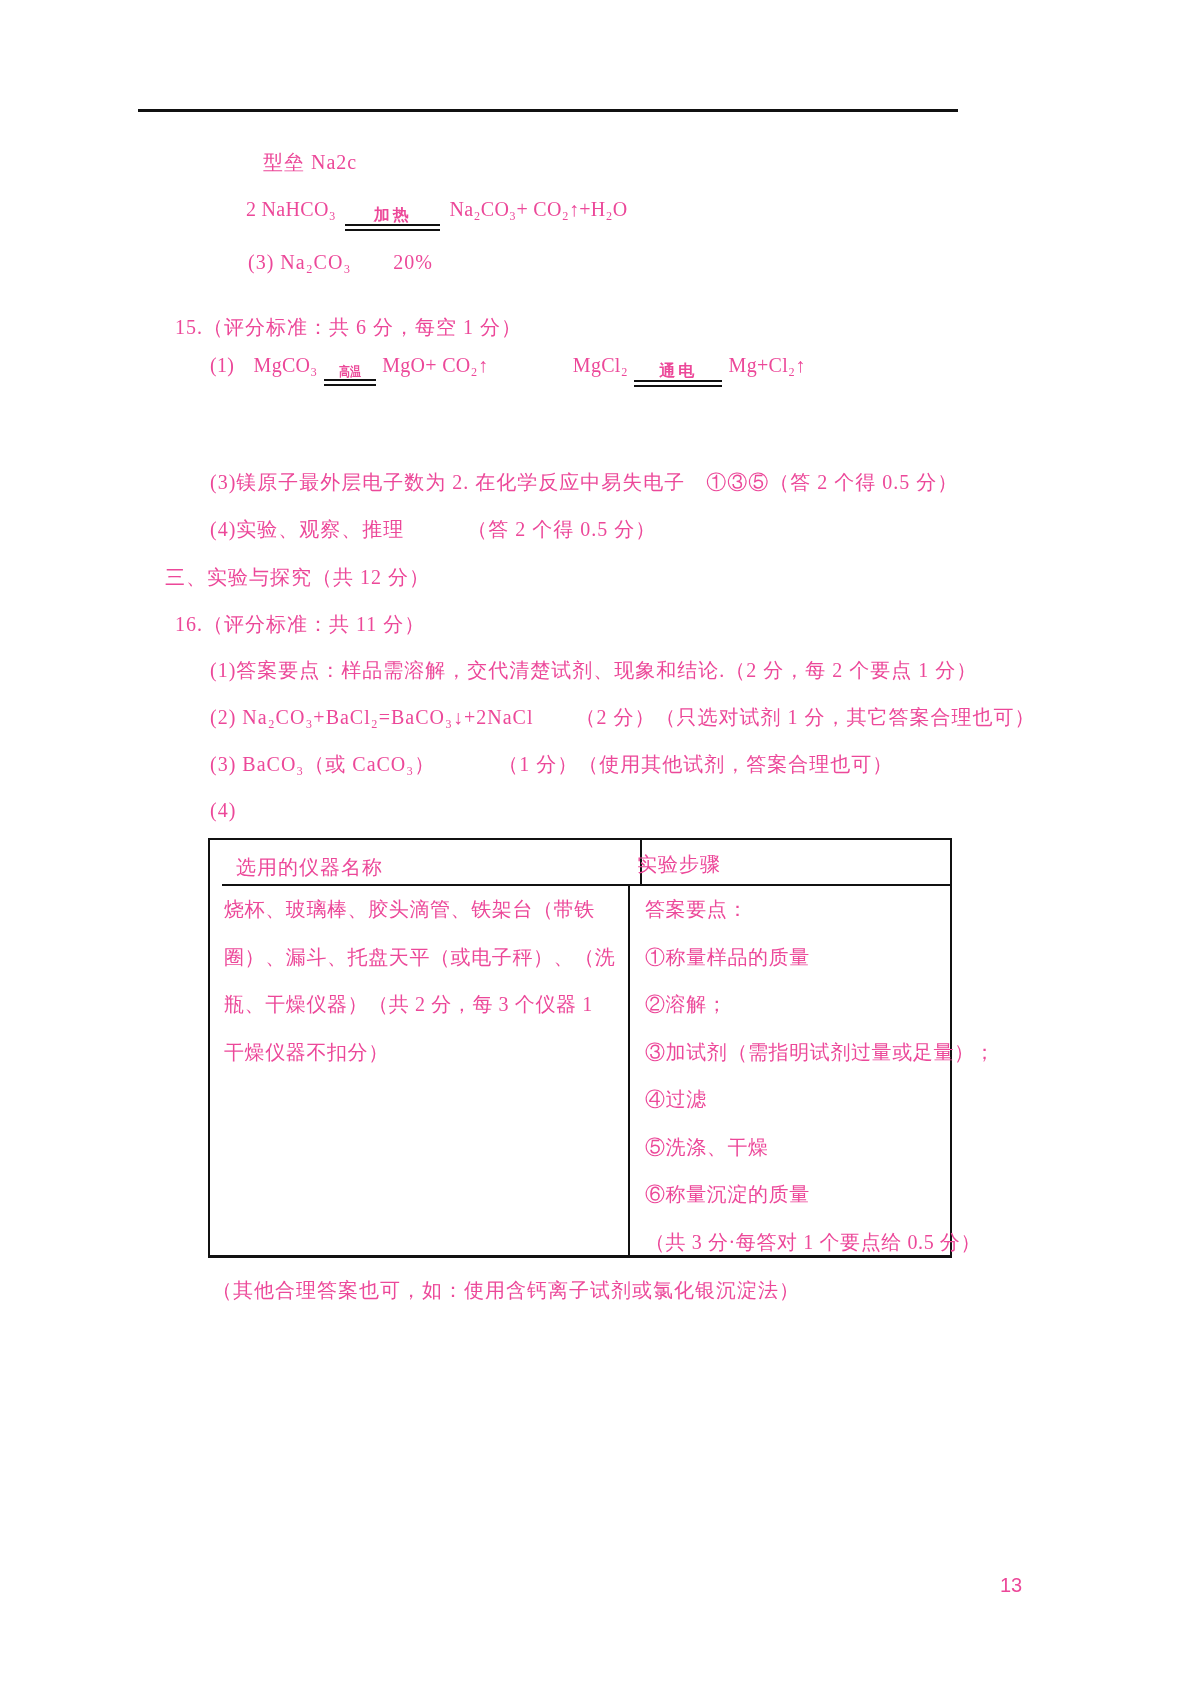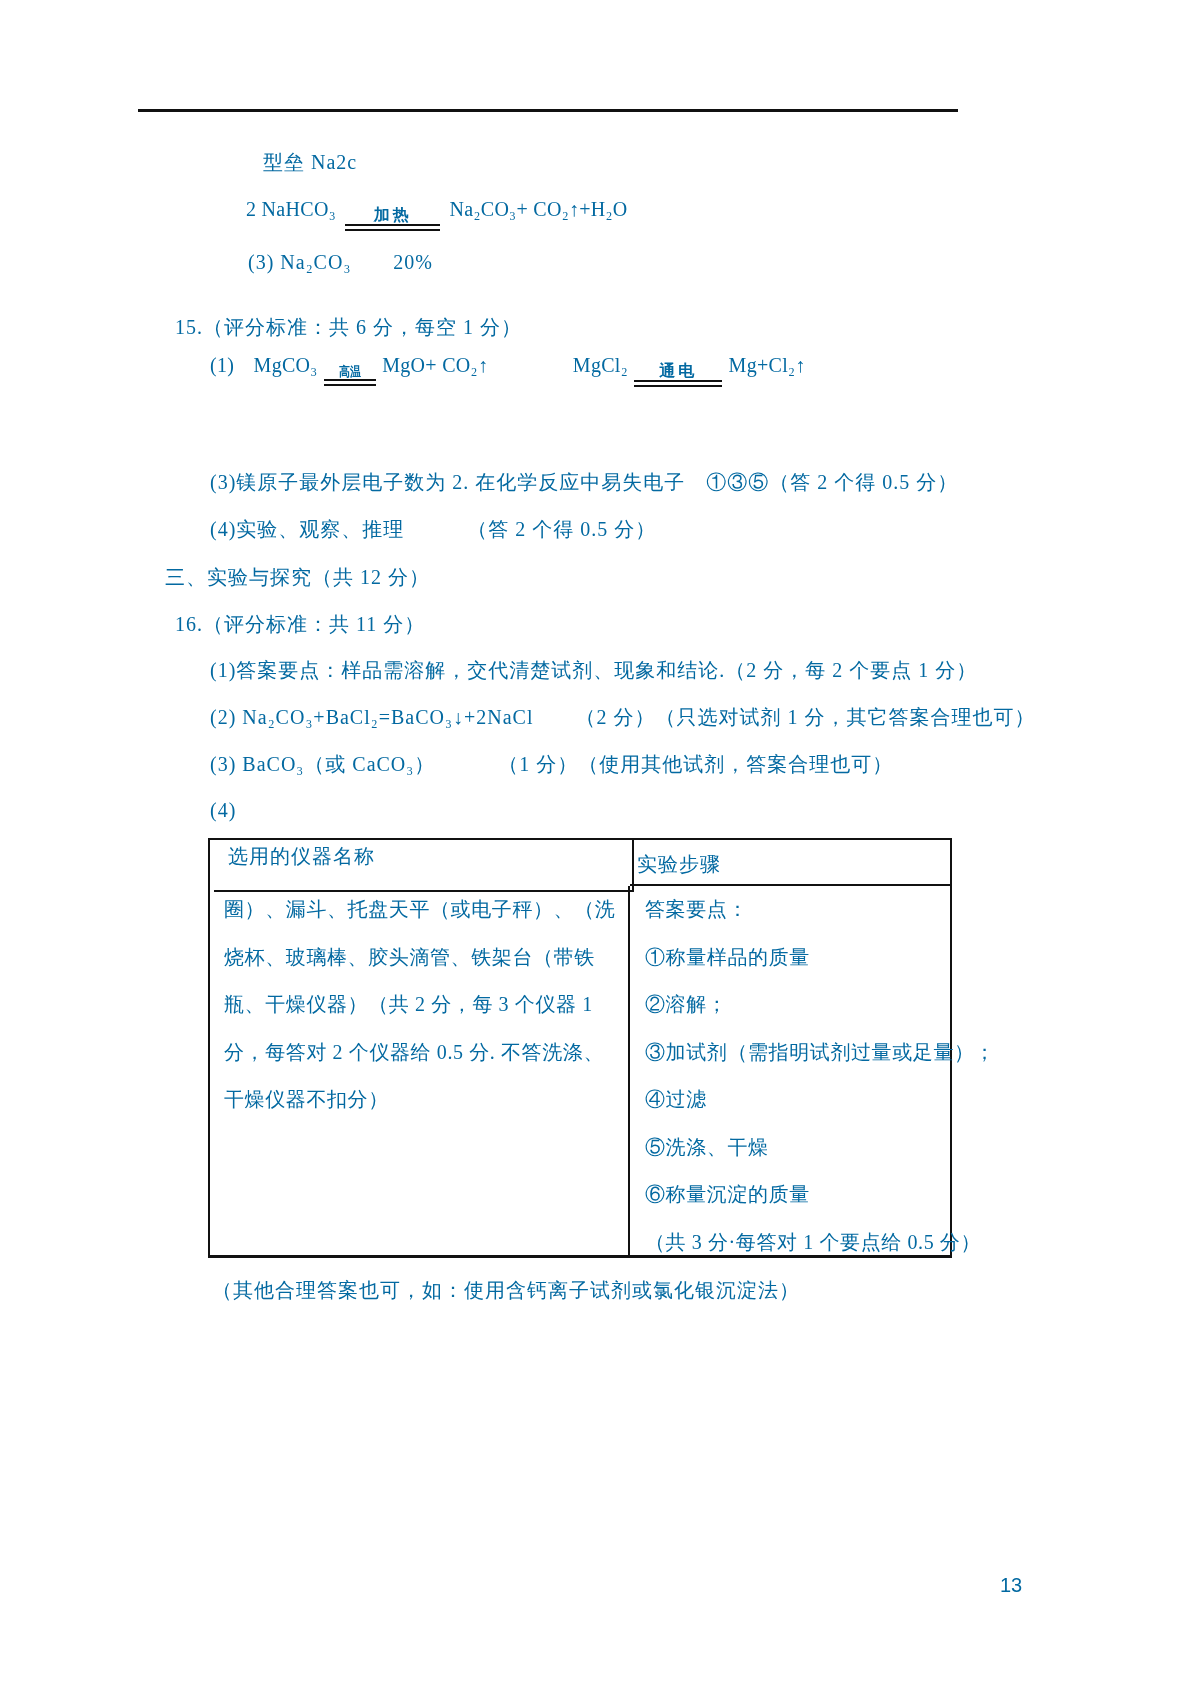--- a/index.html
+++ b/index.html
@@ -1,35 +1,35 @@
 <!DOCTYPE html>
 <html><head>
 <meta charset="utf-8">
 <style>
   html,body{margin:0;padding:0;background:#ffffff;}
   .page{
     position:relative;width:1200px;height:1698px;background:#ffffff;overflow:hidden;
-    font-family:"Liberation Serif","DejaVu Serif",serif;color:#0369a1;
+    font-family:"Liberation Serif","DejaVu Serif",serif;color:#ec4899;
   }
   .top-rule{position:absolute;left:138px;top:109px;width:820px;height:3px;background:#111;}
   .ln{position:absolute;font-size:20px;white-space:nowrap;letter-spacing:1px;line-height:24px;}
   .eqline{position:absolute;font-size:20px;white-space:nowrap;letter-spacing:.3px;line-height:26px;}
   .f{letter-spacing:.3px;}
   .cond{display:inline-block;vertical-align:-4px;margin:0 4px;text-align:center;}
   .cond-text{display:block;font-weight:bold;font-size:16px;line-height:1.05;letter-spacing:3px;
     font-family:"Liberation Sans","DejaVu Sans",sans-serif;}
   .cond-rule{display:block;height:7px;border-top:2px solid #111;border-bottom:2px solid #111;box-sizing:border-box;}
   .cond.tight{margin:0 1px;}
   .cond.narrow .cond-text{font-size:13px;letter-spacing:0;transform:scaleX(.85);transform-origin:center bottom;}
   .gap{display:inline-block;width:74px;}
   .mr{margin-right:14px;}
   .anstable{position:absolute;left:208px;top:838px;width:744px;height:420px;
     border:2px solid #111;border-bottom-width:3px;box-sizing:border-box;}
   .th-left,.th-right,.td-left,.td-right{position:absolute;box-sizing:border-box;font-size:20px;}
-  .th-left{left:4px;top:0;width:420px;height:52px;border-right:2px solid #111;border-bottom:2px solid #111;padding:3px 0 0 14px;letter-spacing:1px;}
+  .th-left{left:12px;top:0;width:420px;height:46px;border-right:2px solid #111;border-bottom:2px solid #111;padding:14px 0 0 14px;letter-spacing:1px;}
   .th-right{left:420px;top:0;right:0;height:46px;border-bottom:2px solid #111;padding:11px 0 0 7px;letter-spacing:1px;}
   .td-left{left:0;top:46px;bottom:0;width:420px;border-right:2px solid #111;padding:13px 6px 0 14px;}
   .td-right{left:420px;top:46px;right:0;bottom:0;padding:13px 0 13px 15px;}
   .cellline{font-size:20px;line-height:21px;margin:0 0 26.5px 0;white-space:nowrap;letter-spacing:.6px;}
   .footnote{position:absolute;left:212px;top:1277px;font-size:20px;letter-spacing:1px;white-space:nowrap;}
   .pagenum{position:absolute;left:1000px;top:1574px;font-size:20px;
     font-family:"Liberation Sans","DejaVu Sans",sans-serif;}
 </style>
 </head>
 <body>
@@ -85,24 +85,23 @@
 
   <div class="ln" style="left:210px;top:752px">(3) BaCO₃（或 CaCO₃）　　　（1 分）（使用其他试剂，答案合理也可）</div>
 
   <div class="ln" style="left:210px;top:798px">(4)</div>
 
   <div class="anstable">
     <div class="th-left">选用的仪器名称</div>
     <div class="th-right">实验步骤</div>
 
     <div class="td-left">
+      <div class="cellline">烧杯、玻璃棒、胶头滴管、铁架台（带铁</div>
       <div class="cellline">圈）、漏斗、托盘天平（或电子秤）、（洗</div>
-      <div class="cellline">烧杯、玻璃棒、胶头滴管、铁架台（带铁</div>
       <div class="cellline">瓶、干燥仪器）（共 2 分，每 3 个仪器 1</div>
-      <div class="cellline">分，每答对 2 个仪器给 0.5 分. 不答洗涤、</div>
       <div class="cellline">干燥仪器不扣分）</div>
     </div>
 
     <div class="td-right">
       <div class="cellline">答案要点：</div>
       <div class="cellline">①称量样品的质量</div>
       <div class="cellline">②溶解；</div>
       <div class="cellline">③加试剂（需指明试剂过量或足量）；</div>
       <div class="cellline">④过滤</div>
       <div class="cellline">⑤洗涤、干燥</div>

